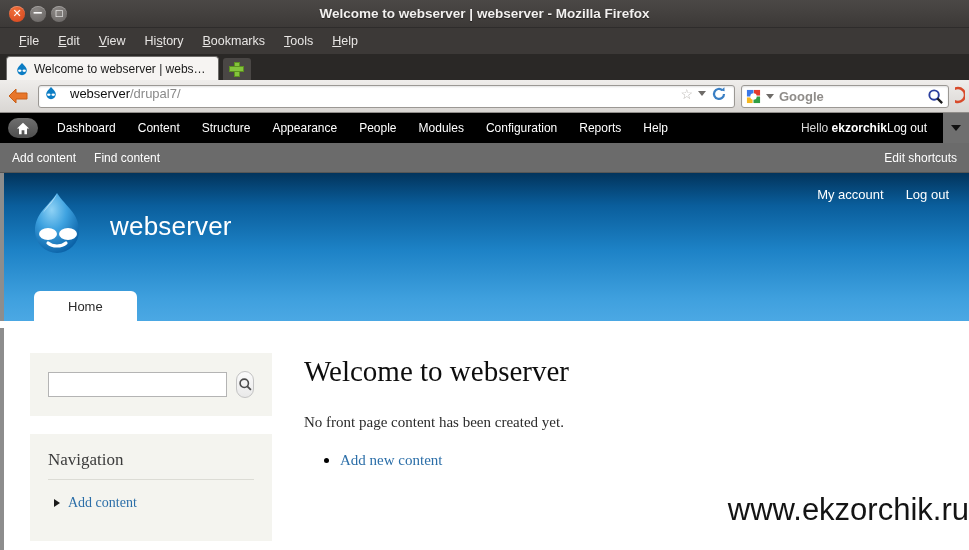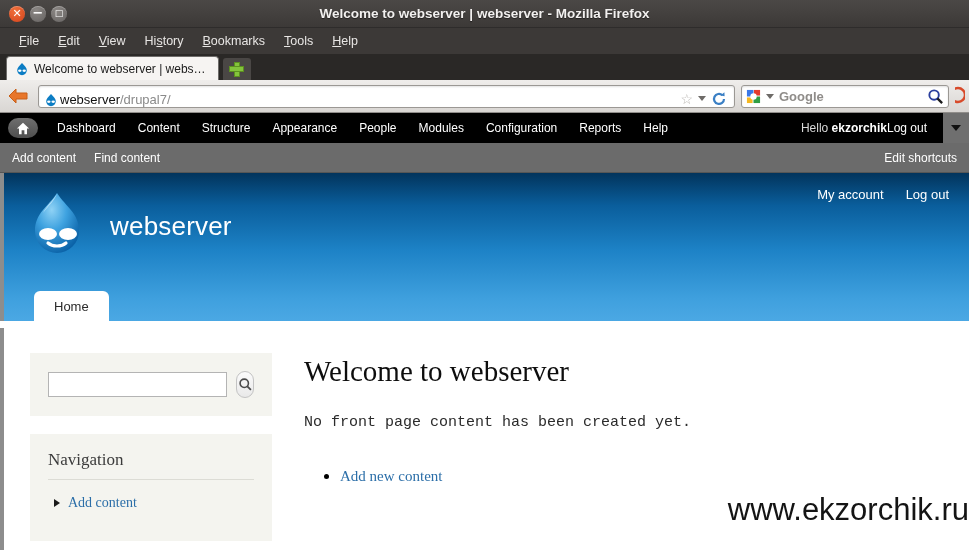--- a/index.html
+++ b/index.html
@@ -74,21 +74,21 @@
   .plus:after { top:4.5px; left:0; height:4px; width:13px; }
 
   .navbar {
     height:33px; background:linear-gradient(to bottom,#efedeb,#d9d6d3);
     display:flex; align-items:center; padding:0 4px; gap:6px;
     border-bottom:1px solid #908d8a;
   }
   .backbtn { width:28px; height:24px; display:flex; align-items:center; justify-content:center; }
   .urlbox {
     flex:1; height:23px; background:#fff; border:1px solid #9b9894;
-    border-radius:3px; display:flex; align-items:flex-end; padding:0 5px; gap:2px;
+    border-radius:3px; display:flex; align-items:flex-start; padding:0 5px; gap:12px;
     box-shadow:inset 0 1px 2px rgba(0,0,0,.12);
   }
   .urltext { font-size:13px; color:#111; white-space:nowrap; }
   .urltext .dim { color:#8a8a8a; }
   .urlright { margin-left:auto; display:flex; align-items:center; gap:5px; padding-right:2px; }
   .star { font-size:14px; color:#b9b6b2; }
   .caret-dn { width:0;height:0;border-left:4px solid transparent;border-right:4px solid transparent;border-top:5px solid #6e6b68; }
   .searchbox {
     width:208px; height:23px; background:#fff; border:1px solid #9b9894;
     border-radius:3px; display:flex; align-items:center; padding:0 4px; gap:5px;
@@ -135,21 +135,21 @@
     overflow:hidden;
   }
   .hdr-links { position:absolute; right:20px; top:14px; display:flex; gap:22px; }
   .hdr-links a { color:#ffffff; font-size:13px; text-decoration:none; }
   .logo-row { display:flex; align-items:center; padding:18px 0 0 22px; }
   .droplet { width:62px; height:70px; flex:none; }
   .sitename { color:#fff; font-size:26px; margin-left:22px; font-weight:400; letter-spacing:.2px; }
   .tabrow { position:absolute; bottom:0; left:30px; }
   .htab {
     background:#fff; border-radius:6px 6px 0 0;
-    padding:8px 20px 7px; font-size:13px; color:#2a2a2a;
+    padding:8px 34px 7px; font-size:13px; color:#2a2a2a;
     display:inline-block;
   }
 
   
   .pagebody {
     position:absolute; top:328px; left:0; right:0; bottom:0;
     background:#fff; border-left:4px solid #8d8d8d;
     display:flex; padding-top:25px;
   }
   .sidebar { width:268px; flex:none; padding-left:26px; }
@@ -178,22 +178,22 @@
     font-size:14px; color:#2b6ea8; text-decoration:none;
   }
 
   .maincol { flex:1; padding-left:32px; padding-right:25px; position:relative; }
   h1.pagetitle {
     font-family:"Liberation Serif", serif;
     font-size:29px; font-weight:400; color:#0d0d0d;
     margin-top:2px; margin-bottom:26px;
   }
   p.emptytext {
-    font-family:Liberation Mono, monospace;
-    font-size:15px; color:#2b2b2b; margin-bottom:36px;
+    font-family:Liberation Serif, serif;
+    font-size:15px; color:#2b2b2b; margin-bottom:20px;
   }
   ul.actionlist { list-style:disc; margin-left:36px; }
   ul.actionlist li { margin-bottom:6px; }
   ul.actionlist a {
     font-family:"Liberation Serif", serif;
     font-size:15px; color:#2b6ea8; text-decoration:none;
   }
 
   .watermark {
     position:absolute; right:0px; bottom:22px;

